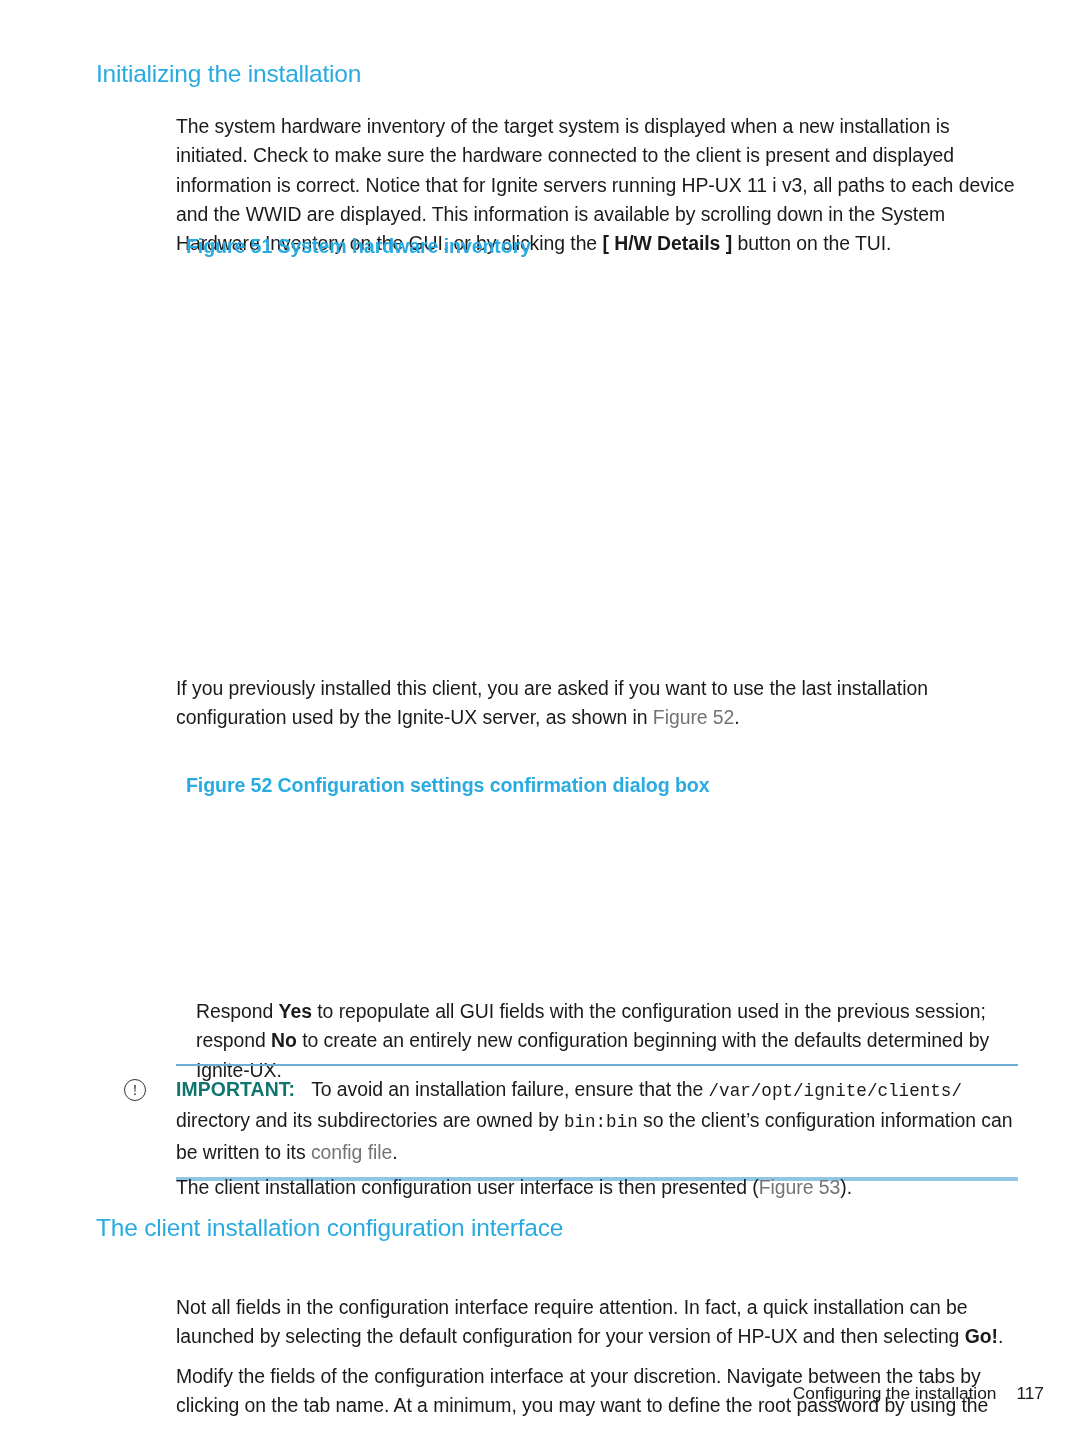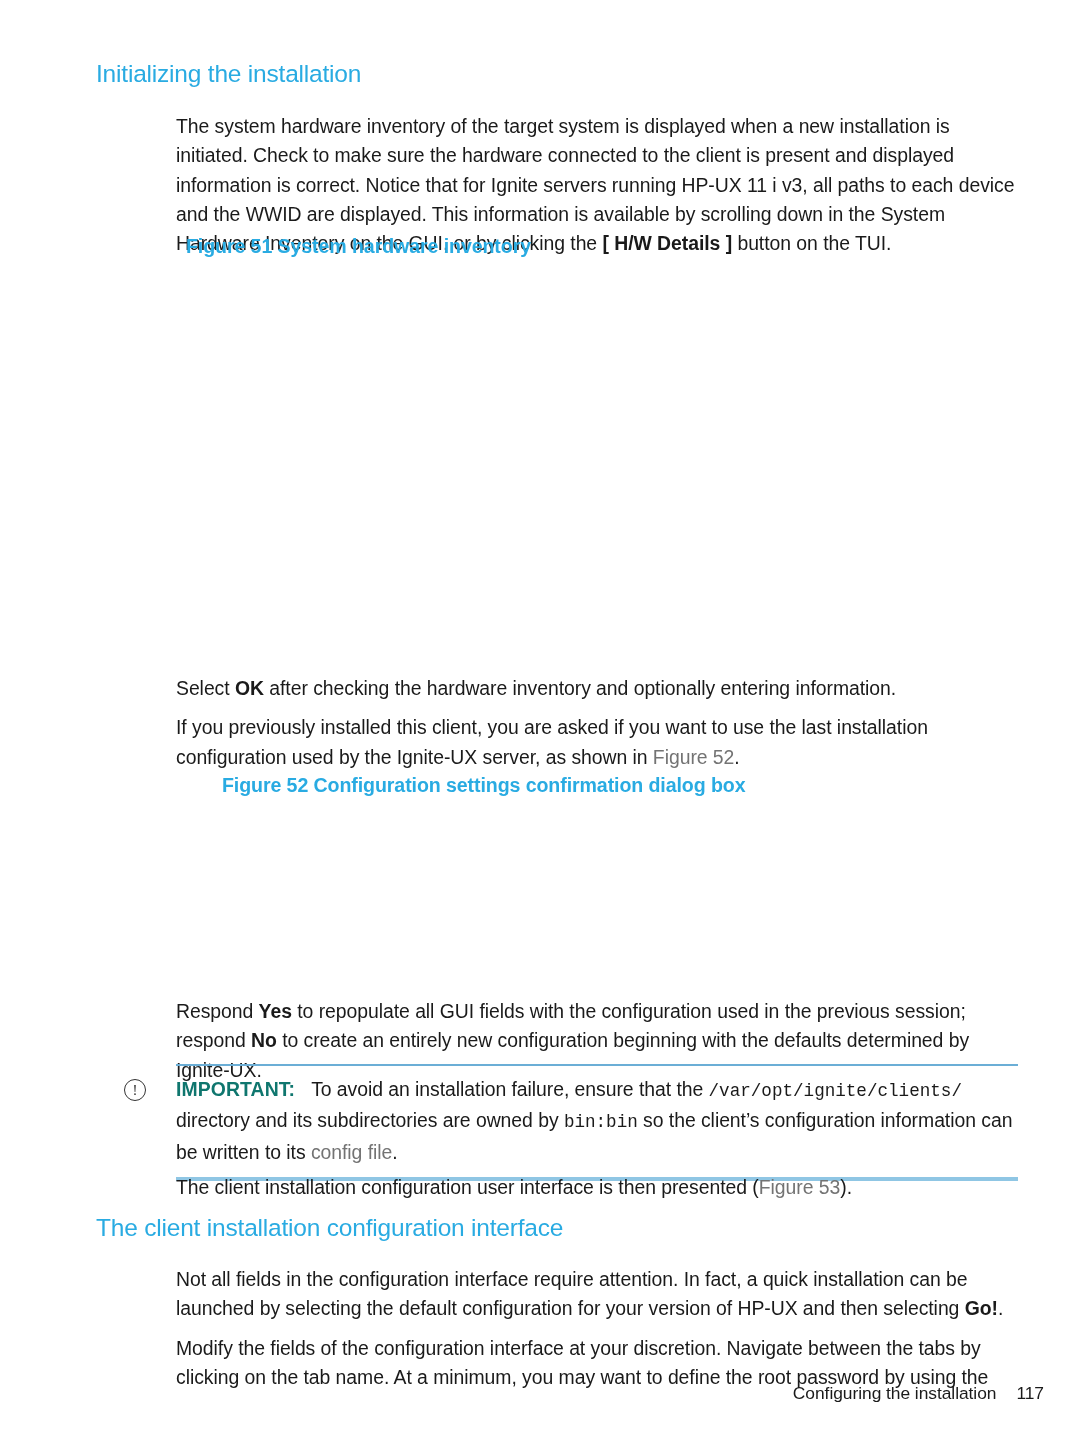--- a/index.html
+++ b/index.html
@@ -147,47 +147,46 @@
 
   <div class="body-block" style="top:104px;margin-top:8px;">
     <p><span>The system hardware inventory of the target system is displayed when a new installation is initiated. Check to make sure the hardware connected to the client is present and displayed information is correct. Notice that for Ignite servers running HP-UX 11 i v3, all paths to each device and the WWID are displayed. This information is available by scrolling down in the System Hardware Inventory on the GUI, or by clicking the </span><b>[ H/W Details ]</b><span> button on the TUI.</span></p>
   </div>
 
   <div class="fig-caption" style="top:235px;">Figure 51 System hardware inventory</div>
 
   <div class="fig-placeholder" style="left:176px; top:270px; width:842px; height:390px;"></div>
 
   <div class="body-block" style="top:674px;">
-    <p><span>Select </span><b>OK</b><span> after checking the hardware inventory and optionally entering information.</span></p>
     <p><span>If you previously installed this client, you are asked if you want to use the last installation configuration used by the Ignite-UX server, as shown in </span><a class="link" href="#" style="text-decoration:none;">Figure 52</a><span>.</span></p>
   </div>
 
-  <div class="fig-caption" style="top:774px;margin-left:36px;">Figure 52 Configuration settings confirmation dialog box</div>
+  <div class="fig-caption" style="top:774px;">Figure 52 Configuration settings confirmation dialog box</div>
 
   <div class="fig-placeholder" style="left:176px; top:810px; width:842px; height:180px;"></div>
 
-  <div class="body-block" style="top:997px;">
+  <div class="body-block" style="top:997px;margin-left:20px;">
     <p><span>Respond </span><b>Yes</b><span> to repopulate all GUI fields with the configuration used in the previous session; respond </span><b>No</b><span> to create an entirely new configuration beginning with the defaults determined by Ignite-UX.</span></p>
   </div>
 
   <div class="admonition" style="top:1064px;">
     <div class="adm-rule"></div>
     <div class="adm-body">
       <span class="adm-icon">!</span><span class="adm-label">IMPORTANT:</span><span class="adm-gap"></span><span>To avoid an installation failure, ensure that the </span><span class="mono">/var/opt/ignite/clients/</span><span> directory and its subdirectories are owned by </span><span class="mono">bin:bin</span><span> so the client’s configuration information can be written to its </span><a class="link" href="#" style="text-decoration:none;">config file</a><span>.</span>
     </div>
     <div class="adm-rule bottom"></div>
   </div>
 
   <div class="body-block" style="top:1173px;">
     <p><span>The client installation configuration user interface is then presented (</span><a class="link" href="#" style="text-decoration:none;">Figure 53</a><span>).</span></p>
   </div>
 
   <div class="h2" style="top:1214px;">The client installation configuration interface</div>
 
-  <div class="body-block" style="top:1265px;">
+  <div class="body-block" style="top:1293px;">
     <p><span>Not all fields in the configuration interface require attention. In fact, a quick installation can be launched by selecting the default configuration for your version of HP-UX and then selecting </span><b>Go!</b><span>.</span></p>
     <p>Modify the fields of the configuration interface at your discretion. Navigate between the tabs by clicking on the tab name. At a minimum, you may want to define the root password by using the</p>
   </div>
 
   <div class="footer">
     <span>Configuring the installation</span><span class="pg">117</span>
   </div>
 
 </div>
 

